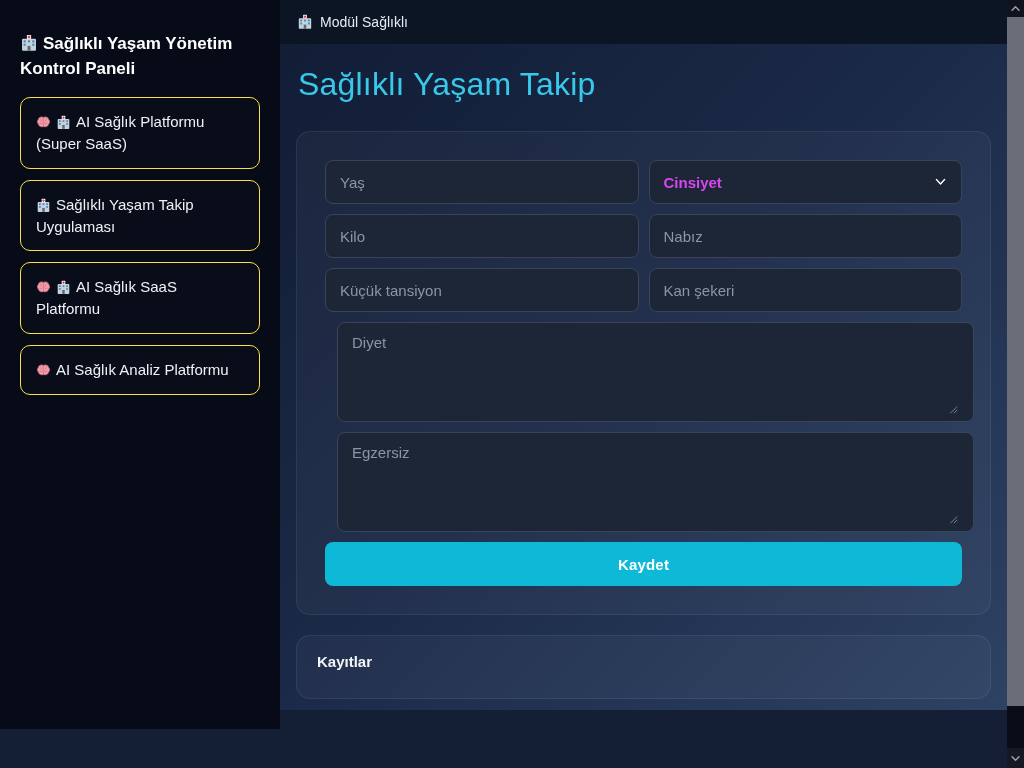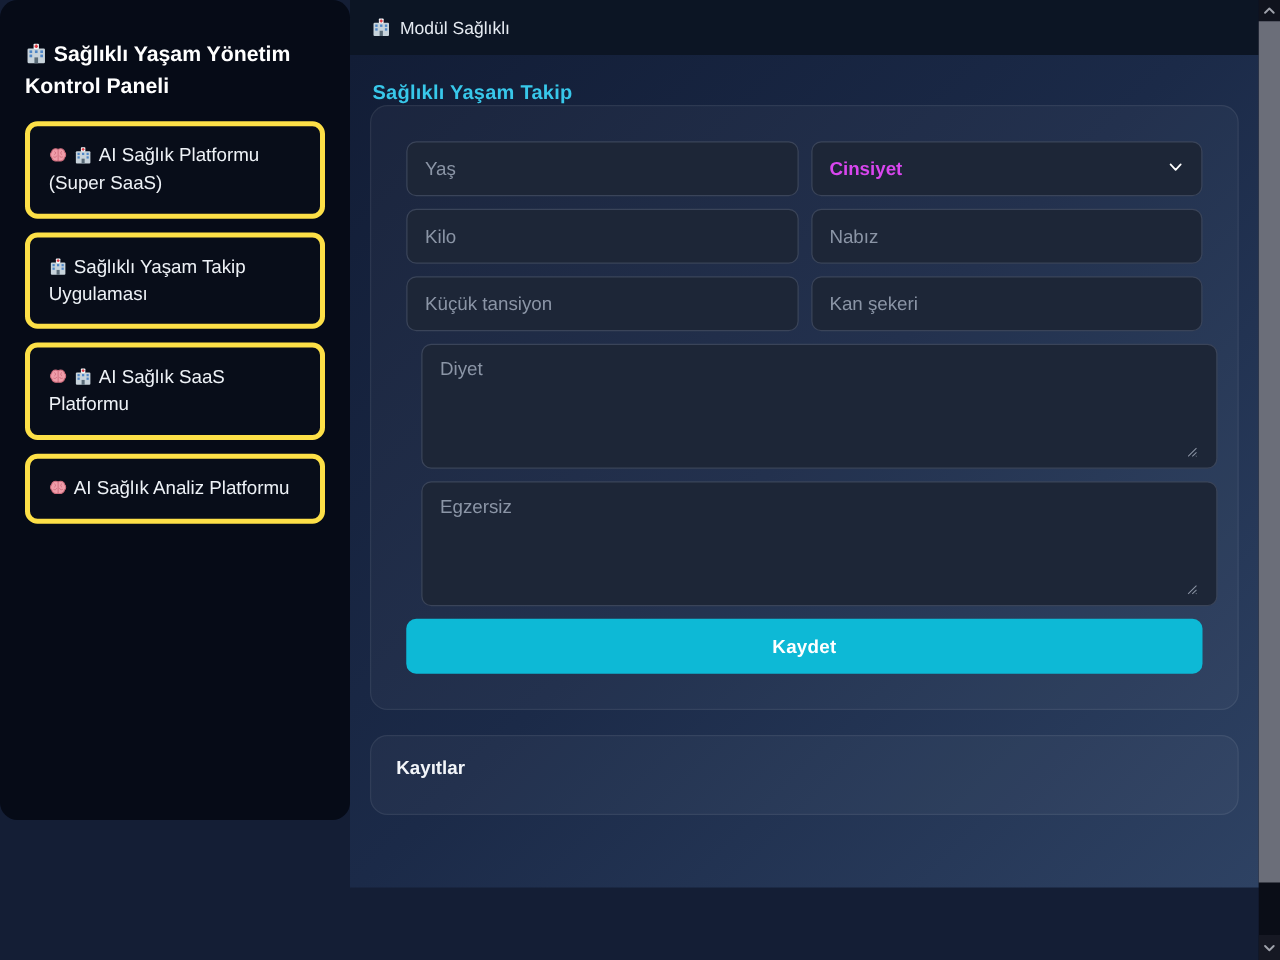--- a/index.html
+++ b/index.html
@@ -1,41 +1,41 @@
 <!DOCTYPE html>
 <html><head>
 <meta charset="utf-8">
 <style>
   * { margin:0; padding:0; box-sizing:border-box; }
   html,body { width:1024px; height:768px; overflow:hidden;
     font-family:"Liberation Sans", sans-serif; background:#141e35; }
 
   
-  .sidebar { position:absolute; left:0; top:0; width:280px; height:656px;
-    background:#060b17; padding:20px 20px 0 20px; z-index:2;border-radius:14px; }
+  .sidebar { position:absolute; left:0; top:0; width:280px; height:729px;
+    background:#060b17; padding:20px 20px 0 20px; z-index:2; }
   .sidebar-title { color:#ffffff; font-size:17px; font-weight:bold;
     line-height:1.45; margin-top:12px; margin-bottom:16px; }
-  .sidebar-item { border:4px solid #fde047; border-radius:10px;
+  .sidebar-item { border:1px solid #fde047; border-radius:10px;
     padding:13px 15px; margin-bottom:11px; color:#eef2f7; font-size:15px;
     line-height:1.45; cursor:pointer; background:rgba(255,255,255,0.01); }
   .icon { display:inline-block; vertical-align:-3px; margin-right:5px; }
   .icon svg { display:block; }
 
   
   .main { position:absolute; left:280px; top:0; width:727px; height:768px;
     background:#141e35; }
   .topbar { height:44px; background:#0c1524; display:flex; align-items:center;
     padding:0 17px; color:#e6ebf2; font-size:14px; }
   .topbar .icon { margin-right:7px; }
 
   .panel { height:666px;
     background:linear-gradient(135deg,#121d36 0%, #1b2a48 48%, #2e4263 100%);
     padding:16px; }
-  .page-heading { color:#38c8ea; font-size:16px; font-weight:bold;
-    margin:6px 0 0 2px; letter-spacing:0.2px; }
+  .page-heading { color:#38c8ea; font-size:32px; font-weight:normal;
+    margin:6px 0 28px 2px; letter-spacing:0.2px; }
 
   .card { background:rgba(255,255,255,0.035);
     border:1px solid rgba(255,255,255,0.07); border-radius:14px; }
   .form-card { padding:28px; }
   .form-grid { display:grid; grid-template-columns:1fr 1fr; gap:10px; }
 
   .field { height:44px; width:100%; background:#1d2637; border:1px solid #3a4459;
     border-radius:8px; color:#e8edf4; font-size:15px; padding:0 14px;
     font-family:"Liberation Sans", sans-serif; outline:none; }
   input.field::placeholder, textarea.field::placeholder { color:#8b95a6; opacity:1; }

